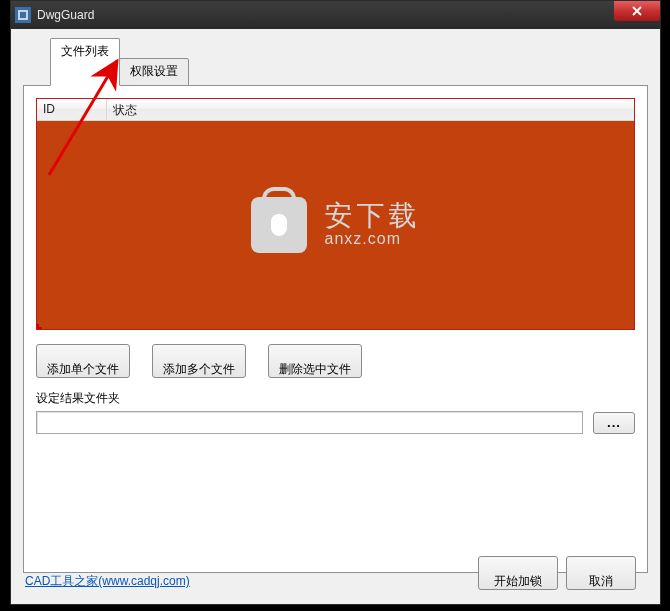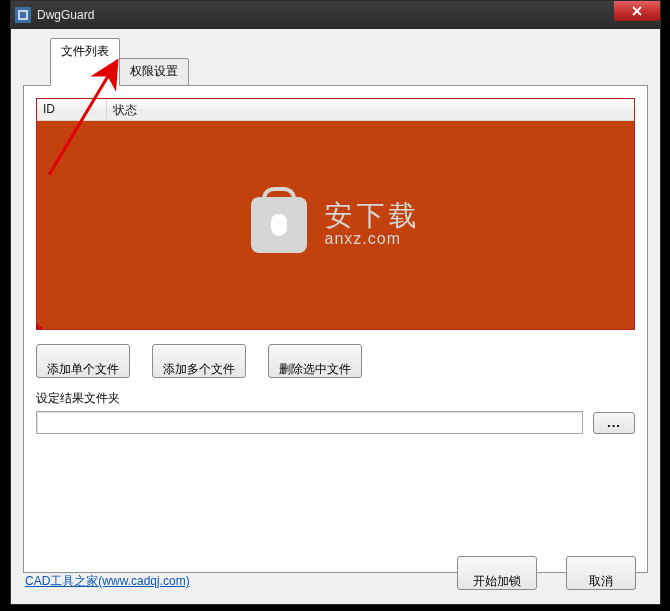--- a/index.html
+++ b/index.html
@@ -221,21 +221,21 @@
       justify-content: space-between;
     }
     .footer-link {
       color: #0857b9;
       text-decoration: underline;
       font-size: 12px;
       cursor: pointer;
     }
     .footer-buttons {
       display: flex;
-      gap: 29px;
+      gap: 8px;
     }
     .arrow-overlay {
       position: absolute;
       left: 18px;
       top: 44px;
       pointer-events: none;
       z-index: 50;
     }
   </style>
 </head>

